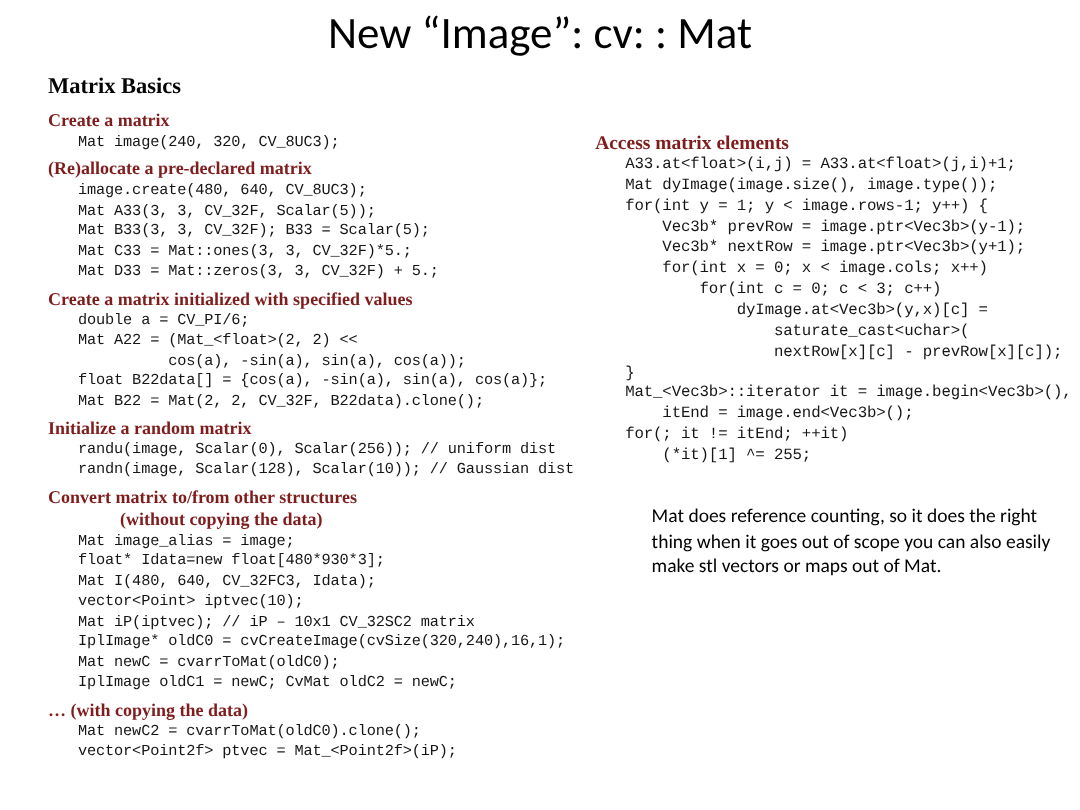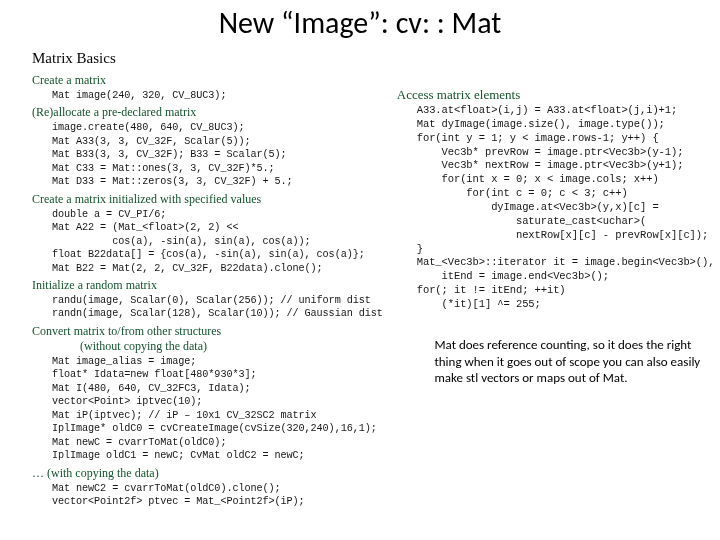--- a/index.html
+++ b/index.html
@@ -40,31 +40,31 @@
     gap: 14px;
   }
   .col {
     display: flex;
     flex-direction: column;
   }
   .col-left  { flex: 0 0 340px; }
   .col-right { flex: 1 1 auto; position: relative; margin-top: 34px; }
   .section-title {
     font-family: Georgia, "Times New Roman", serif;
-    font-weight: 400;
+    font-weight: 700;
     font-size: 15px;
     color: #050505;
     margin: 0 0 3px 0;
     filter: blur(0.3px);
   }
   .subhead {
     font-family: Georgia, "Times New Roman", serif;
-    font-weight: 400;
+    font-weight: 700;
     font-size: 12px;
-    color: #14532d;
+    color: #7f1d1d;
     margin: 3px 0 1px 0;
     filter: blur(0.3px);
   }
   .code {
     font-family: "Courier New", Courier, monospace;
     font-size: 10.2px;
     line-height: 1.32;
     color: #161616;
     white-space: pre;
     margin: 0;

